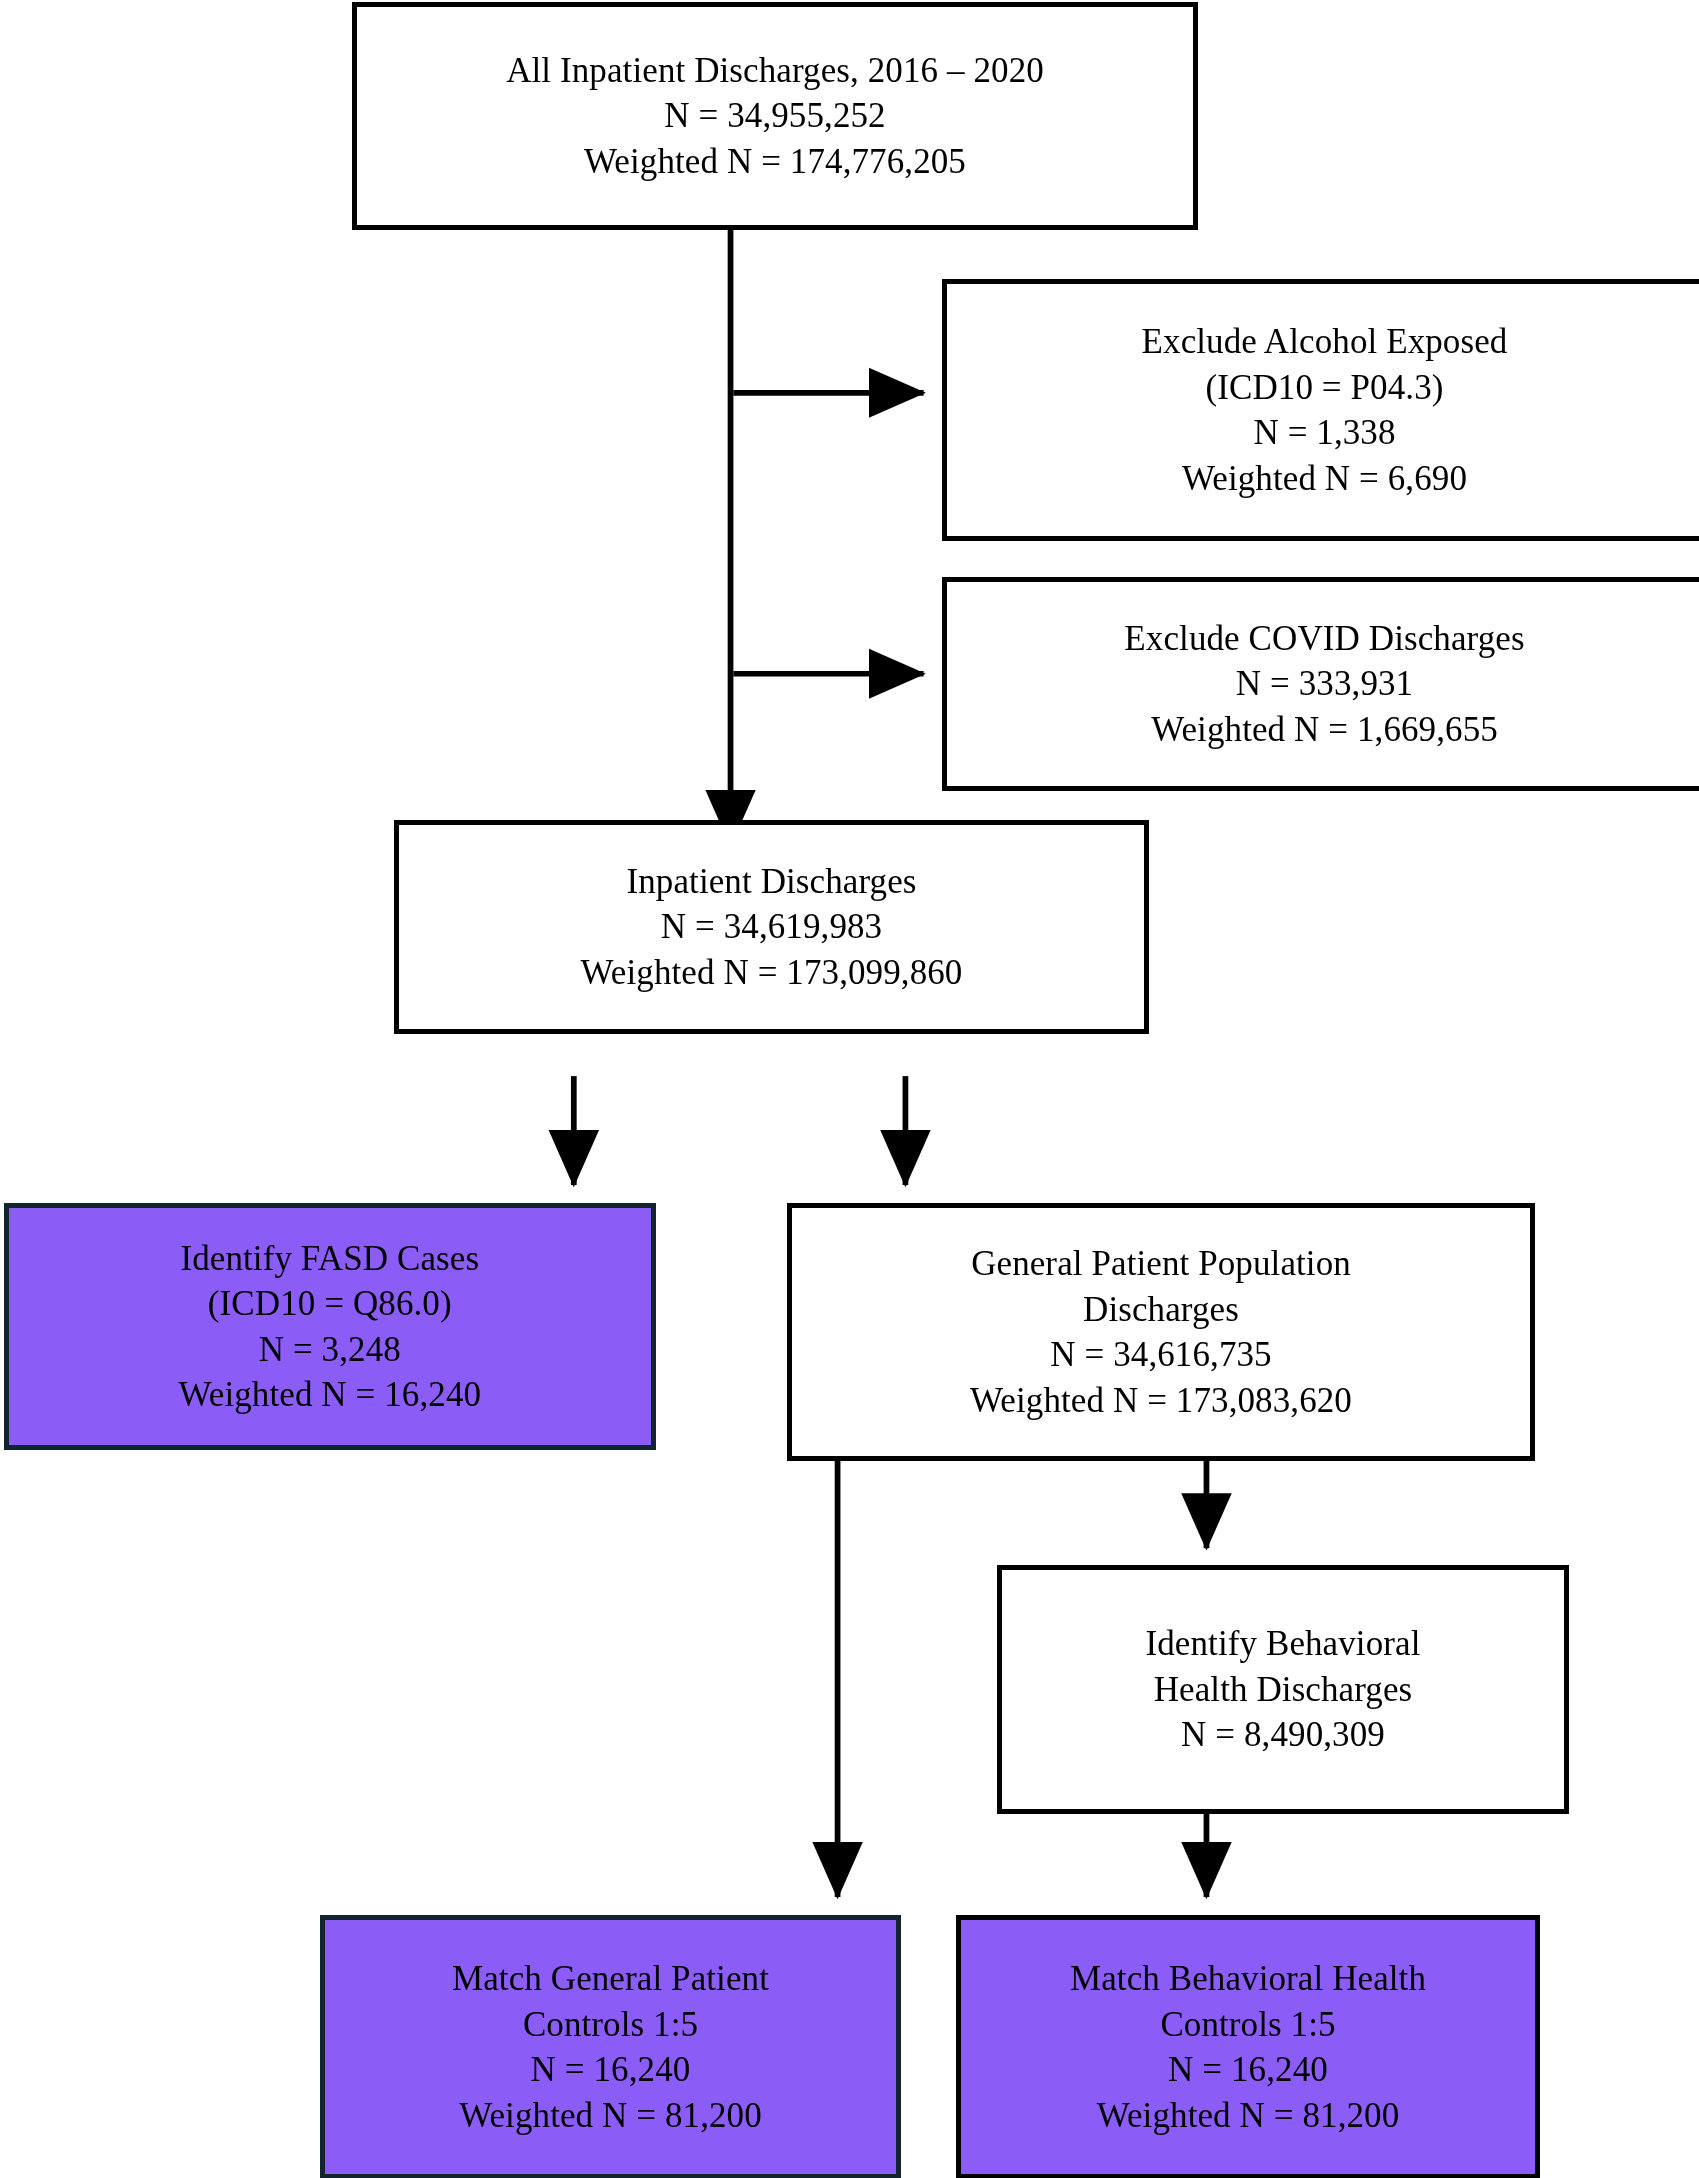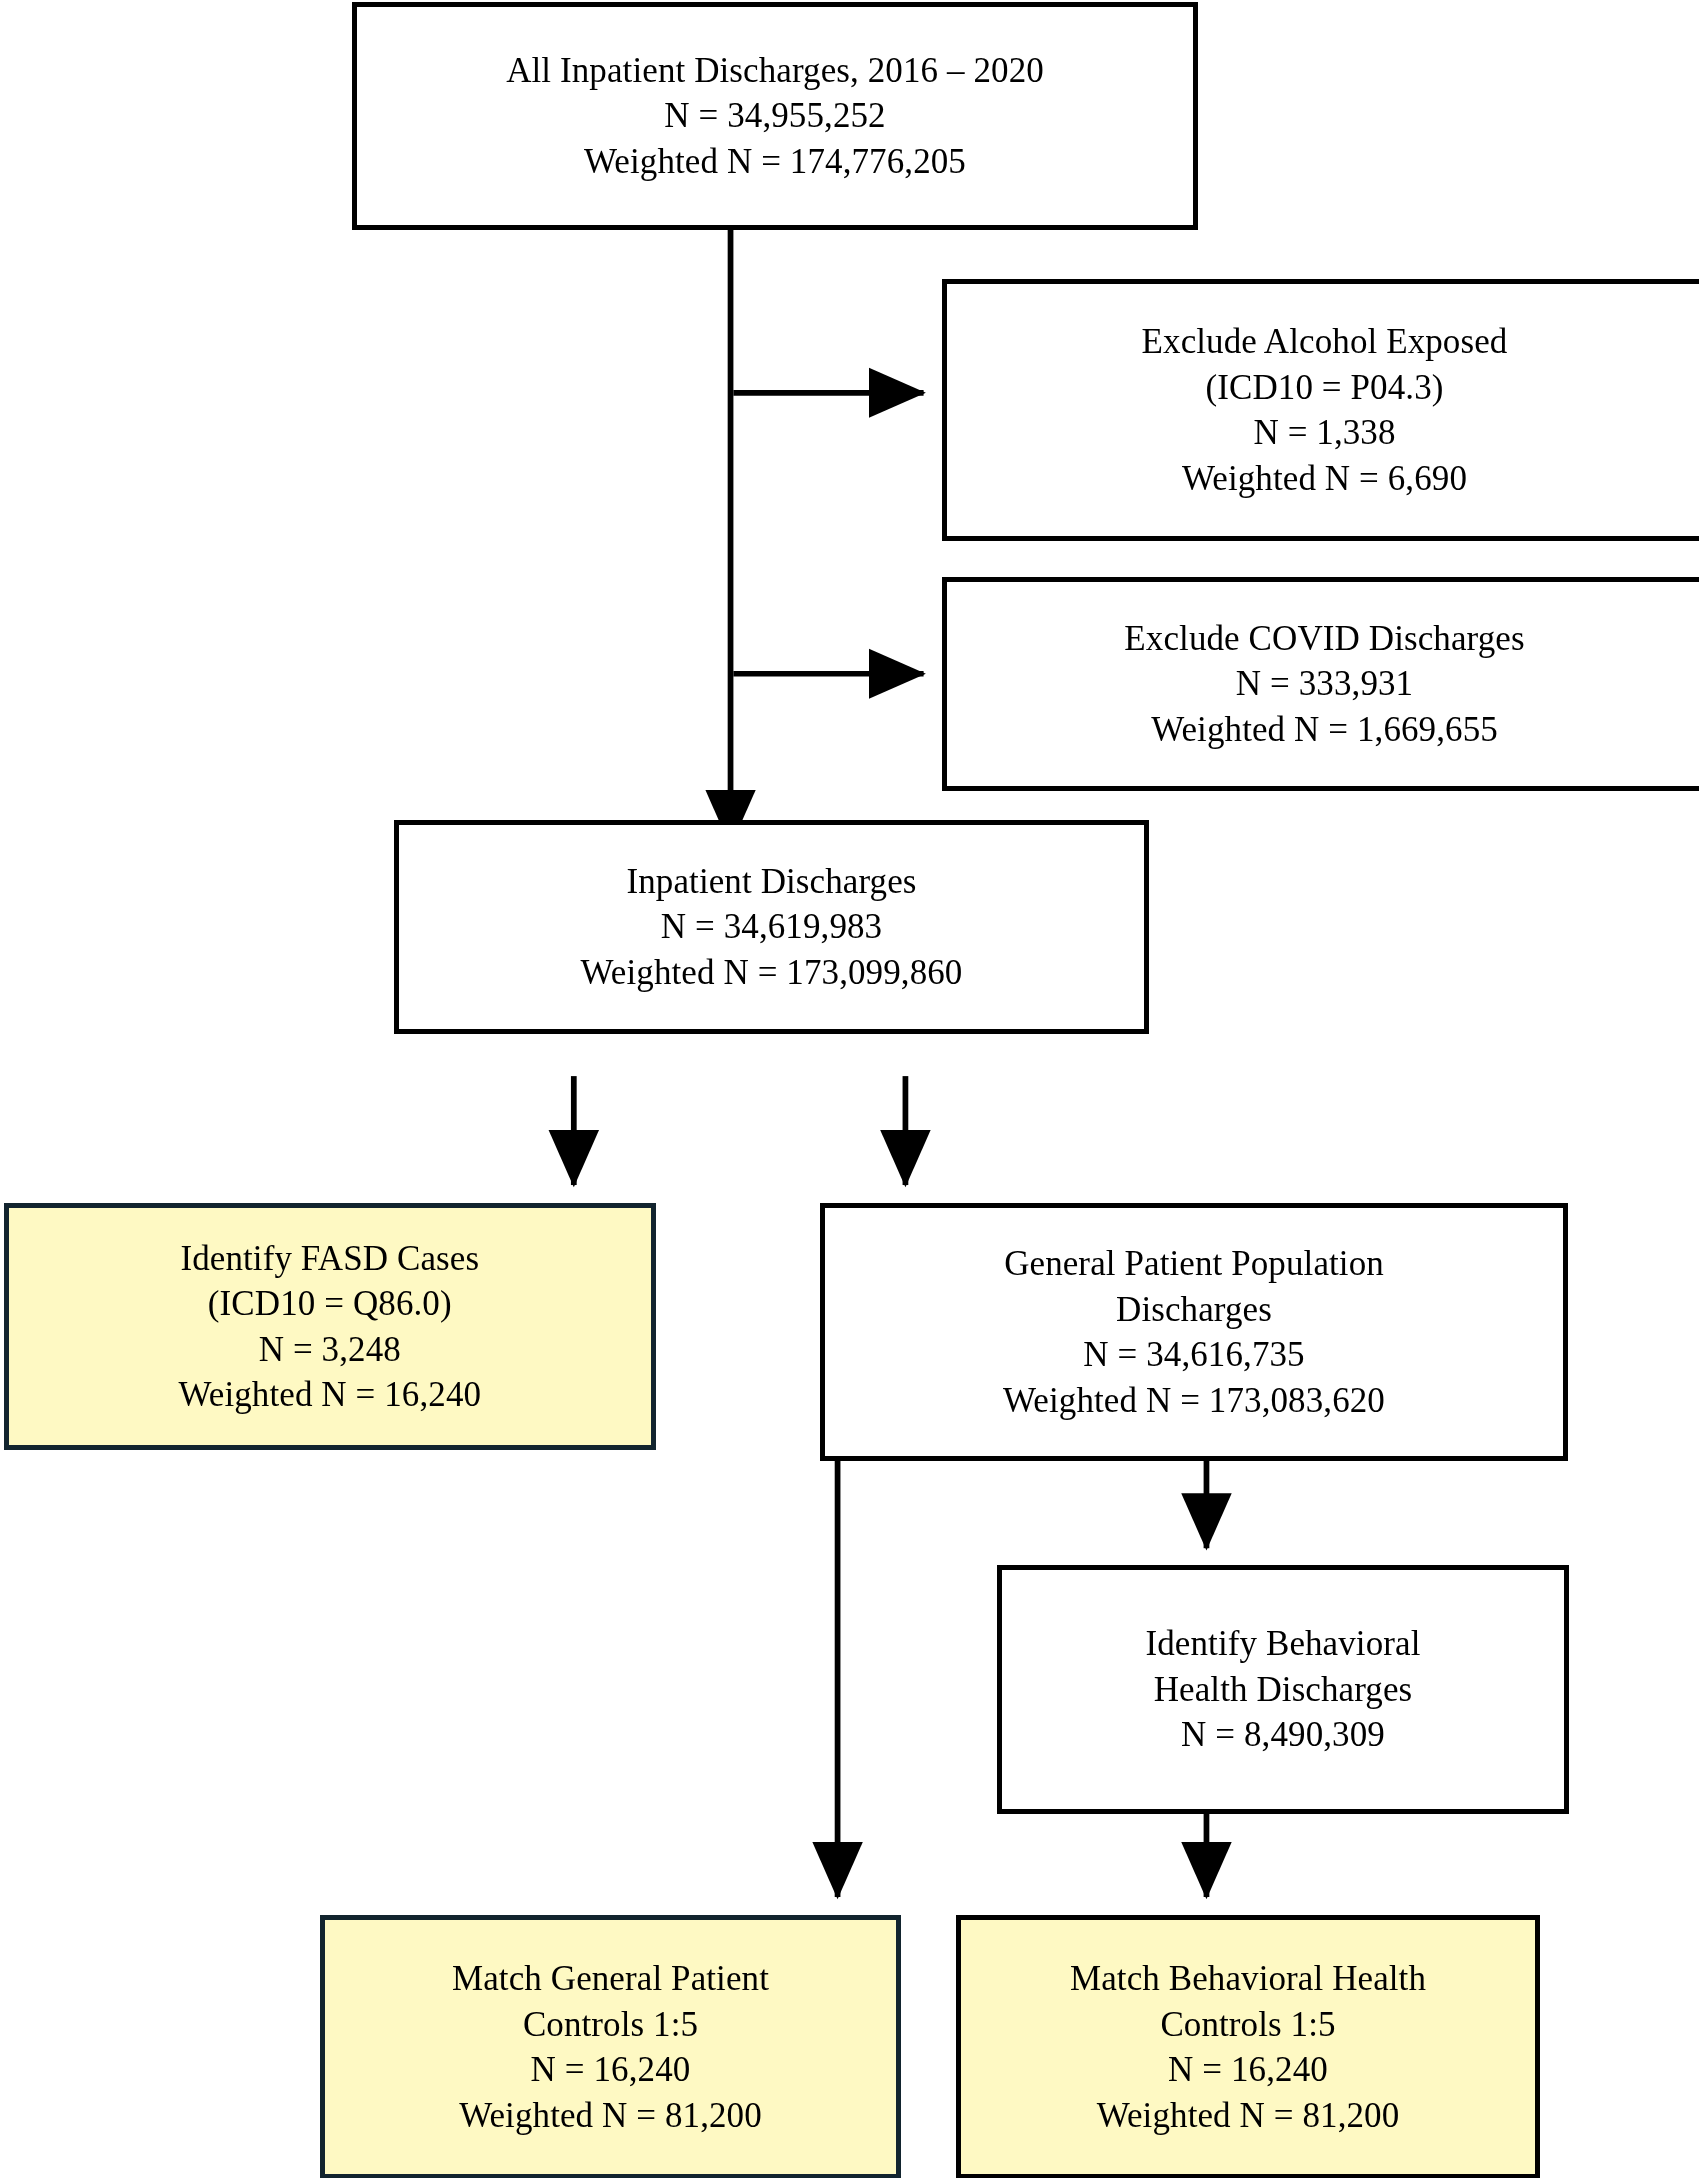--- a/index.html
+++ b/index.html
@@ -29,21 +29,21 @@
     display: flex;
     flex-direction: column;
     align-items: center;
     justify-content: center;
     background: #ffffff;
     border: 5.7px solid #000000;
     text-align: center;
     z-index: 2;
   }
   .node.filled {
-    background: #fef9c3;
+    background: #8b5cf6;
     border-color: #12242e;
   }
   .node .line {
     display: block;
     font-size: 35px;
     line-height: 1.30;
     color: #000000;
     white-space: nowrap;
     letter-spacing: 0.1px;
   }
@@ -118,21 +118,21 @@
     <span class="line">Weighted N = 173,099,860</span>
   </div>
 
   <div class="node filled" style="left:3.8px; top:1203px; width:652px; height:247px;">
     <span class="line">Identify FASD Cases</span>
     <span class="line">(ICD10 = Q86.0)</span>
     <span class="line">N = 3,248</span>
     <span class="line">Weighted N = 16,240</span>
   </div>
 
-  <div class="node" style="left:820px; top:1203px; width:748px; height:258px;">
+  <div class="node" style="left:787px; top:1203px; width:748px; height:258px;">
     <span class="line">General Patient Population</span>
     <span class="line">Discharges</span>
     <span class="line">N = 34,616,735</span>
     <span class="line">Weighted N = 173,083,620</span>
   </div>
 
   <div class="node" style="left:961px; top:1565px; width:572px; height:249px;margin-left:36px;">
     <span class="line">Identify Behavioral</span>
     <span class="line">Health Discharges</span>
     <span class="line">N = 8,490,309</span>

